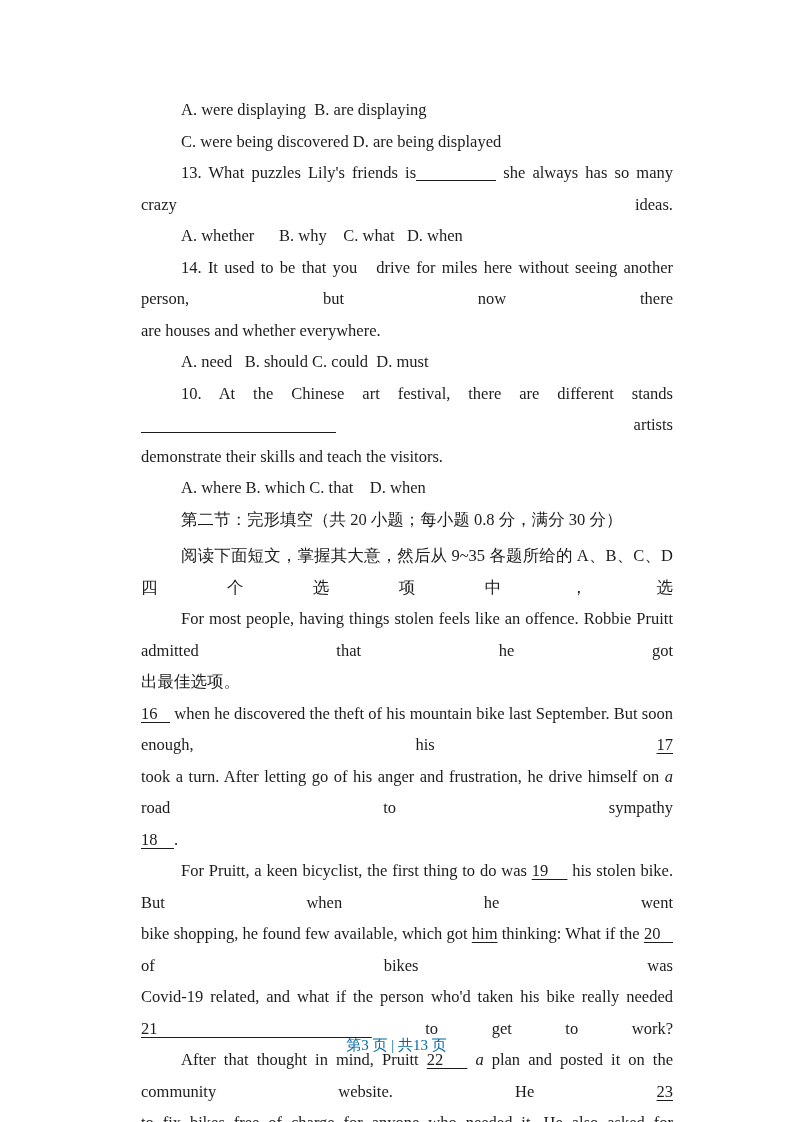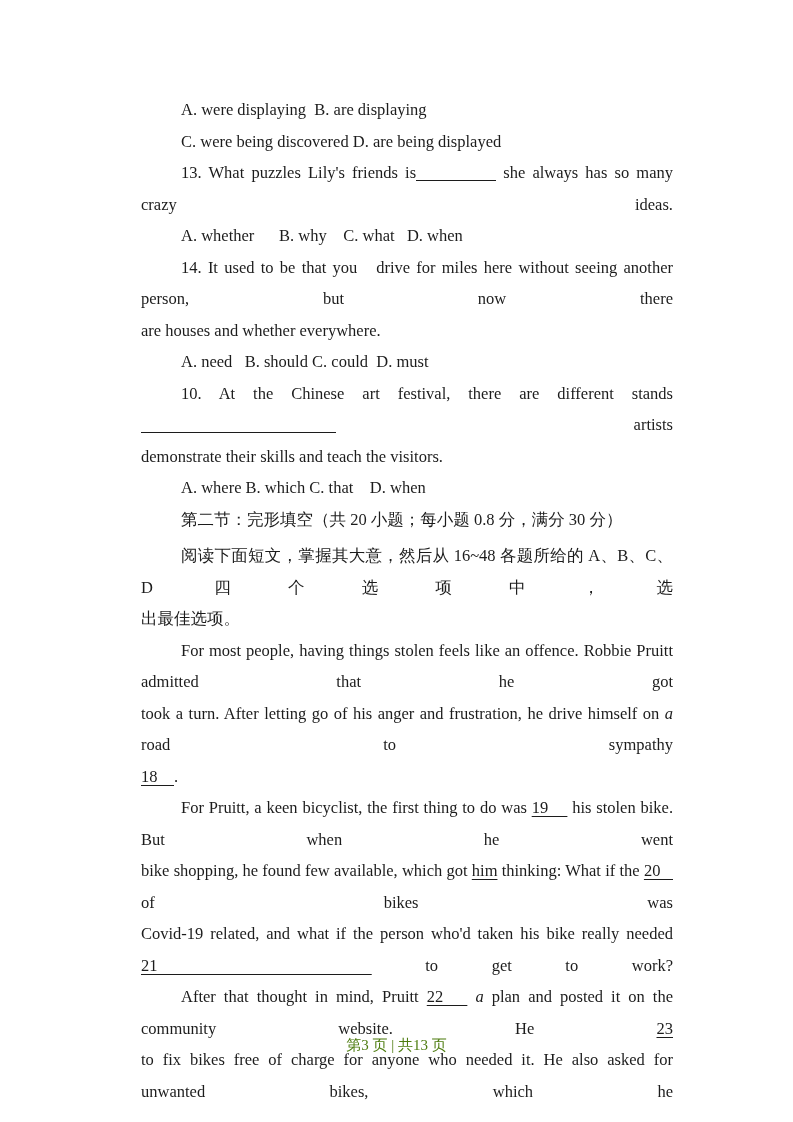--- a/index.html
+++ b/index.html
@@ -17,41 +17,42 @@
   .just{text-align:justify;text-align-last:justify;}
   .mt{margin-top:5px;}
   .u{text-decoration:underline;text-underline-offset:3px;}
   .i{font-style:italic;}
   .gap{
     display:inline-block;height:1em;vertical-align:-3px;
     border-bottom:1px solid #1c1c1c;
   }
   .footer{
     position:absolute;left:0;top:1034px;width:793px;
-    text-align:center;font-size:15px;line-height:22px;color:#4d7c0f;
+    text-align:center;font-size:15px;line-height:22px;color:#0369a1;
   }
 </style>
 </head>
 <body>
 
 <div class="doc" id="doc-root">
     <div class="line ind"><span>A. were displaying&nbsp;&nbsp;B. are displaying</span></div>
     <div class="line ind"><span>C. were being discovered D. are being displayed</span></div>
     <div class="line ind just"><span>13. What puzzles Lily's friends is</span><span class="gap" style="width: 80px;"></span><span> she always has so many crazy ideas.</span></div>
     <div class="line ind"><span>A. whether&nbsp;&nbsp;&nbsp;&nbsp;&nbsp;&nbsp;B. why&nbsp;&nbsp;&nbsp;&nbsp;C. what&nbsp;&nbsp;&nbsp;D. when</span></div>
     <div class="line ind just"><span>14. It used to be that you&nbsp;&nbsp;&nbsp;drive for miles here without seeing another person, but now there</span></div>
     <div class="line"><span>are houses and whether everywhere.</span></div>
     <div class="line ind"><span>A. need&nbsp;&nbsp;&nbsp;B. should C. could&nbsp;&nbsp;D. must</span></div>
     <div class="line ind just"><span>10. At the Chinese art festival, there are different stands</span><span class="gap" style="width: 195px;"></span><span> artists</span></div>
     <div class="line"><span>demonstrate their skills and teach the visitors.</span></div>
     <div class="line ind"><span>A. where B. which C. that&nbsp;&nbsp;&nbsp;&nbsp;D. when</span></div>
     <div class="line ind"><span>第二节：完形填空（共 20 小题；每小题 0.8 分，满分 30 分）</span></div>
-    <div class="line ind just mt"><span>阅读下面短文，掌握其大意，然后从 16~48 各题所给的 A、B、C、D 四个选项中，选</span></div>
+    <div class="line ind just mt"><span>阅读下面短文，掌握其大意，然后从 9~35 各题所给的 A、B、C、D 四个选项中，选</span></div>
+    <div class="line ind just"><span>For most people, having things stolen feels like an offence. Robbie Pruitt admitted that he got</span></div>
     <div class="line"><span>出最佳选项。</span></div>
-    <div class="line ind just"><span>For most people, having things stolen feels like an offence. Robbie Pruitt admitted that he got</span></div>
+    <div class="line just"><span class="u">16&nbsp;&nbsp;&nbsp;</span><span> when he discovered the theft of his mountain bike last September. But soon enough, his </span><span class="u">17</span></div>
     <div class="line just"><span>took a turn. After letting go of his anger and frustration, he drive himself on </span><span class="i">a</span><span> road to sympathy</span></div>
     <div class="line"><span class="u">18&nbsp;&nbsp;&nbsp;&nbsp;</span><span>.</span></div>
     <div class="line ind just"><span>For Pruitt, a keen bicyclist, the first thing to do was </span><span class="u">19&nbsp;&nbsp;&nbsp;&nbsp;</span><span> his stolen bike. But when he went</span></div>
     <div class="line just"><span>bike shopping, he found few available, which got </span><span class="u">him</span><span> thinking: What if the </span><span class="u">20&nbsp;&nbsp;&nbsp;</span><span> of bikes was</span></div>
     <div class="line just"><span>Covid-19 related, and what if the person who'd taken his bike really needed </span><span class="u">21&nbsp;&nbsp;&nbsp;&nbsp;</span><span> to get to work?</span></div>
     <div class="line ind just"><span>After that thought in mind, Pruitt </span><span class="u">22&nbsp;&nbsp;&nbsp;</span><span> </span><span class="i">a</span><span> plan and posted it on the community website. He </span><span class="u">23</span></div>
     <div class="line just"><span>to fix bikes free of charge for anyone who needed it. He also asked for unwanted bikes, which he</span></div>
   </div>
 
 <div class="footer">

